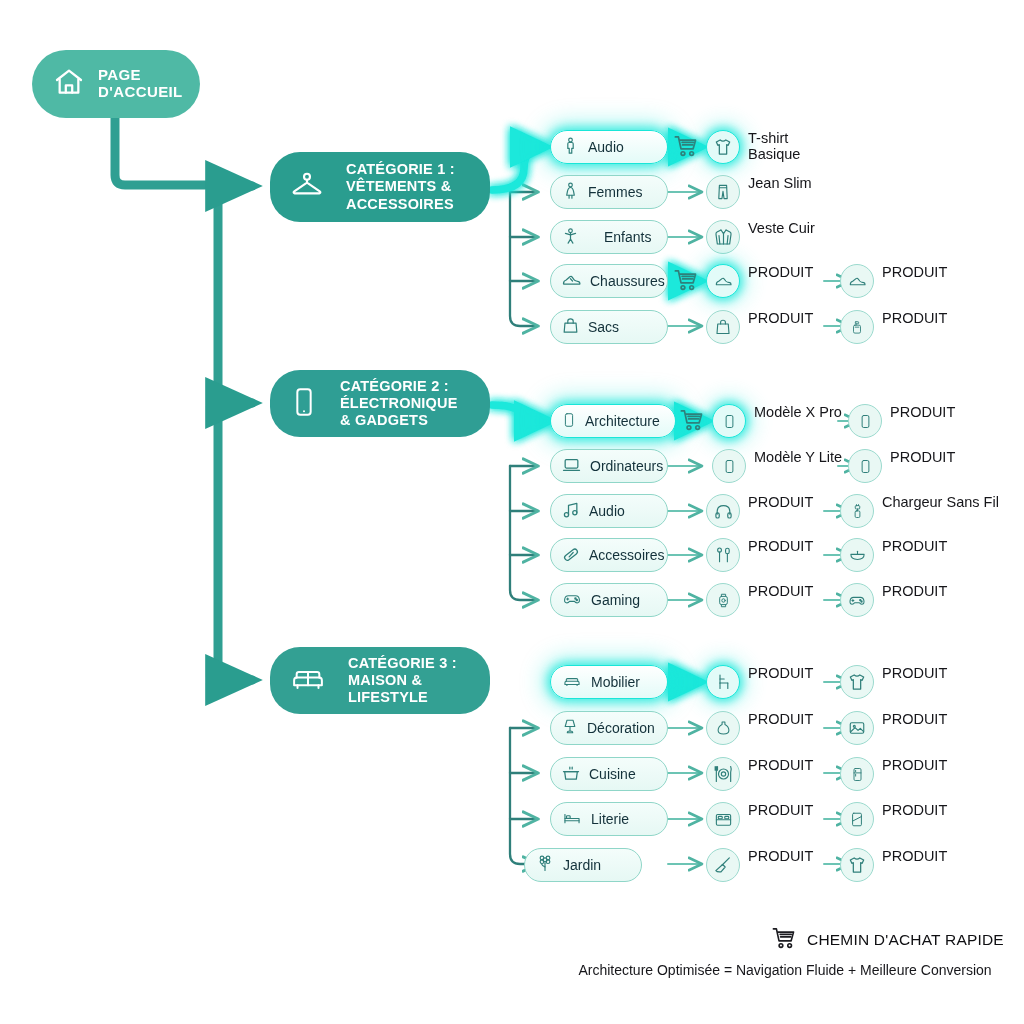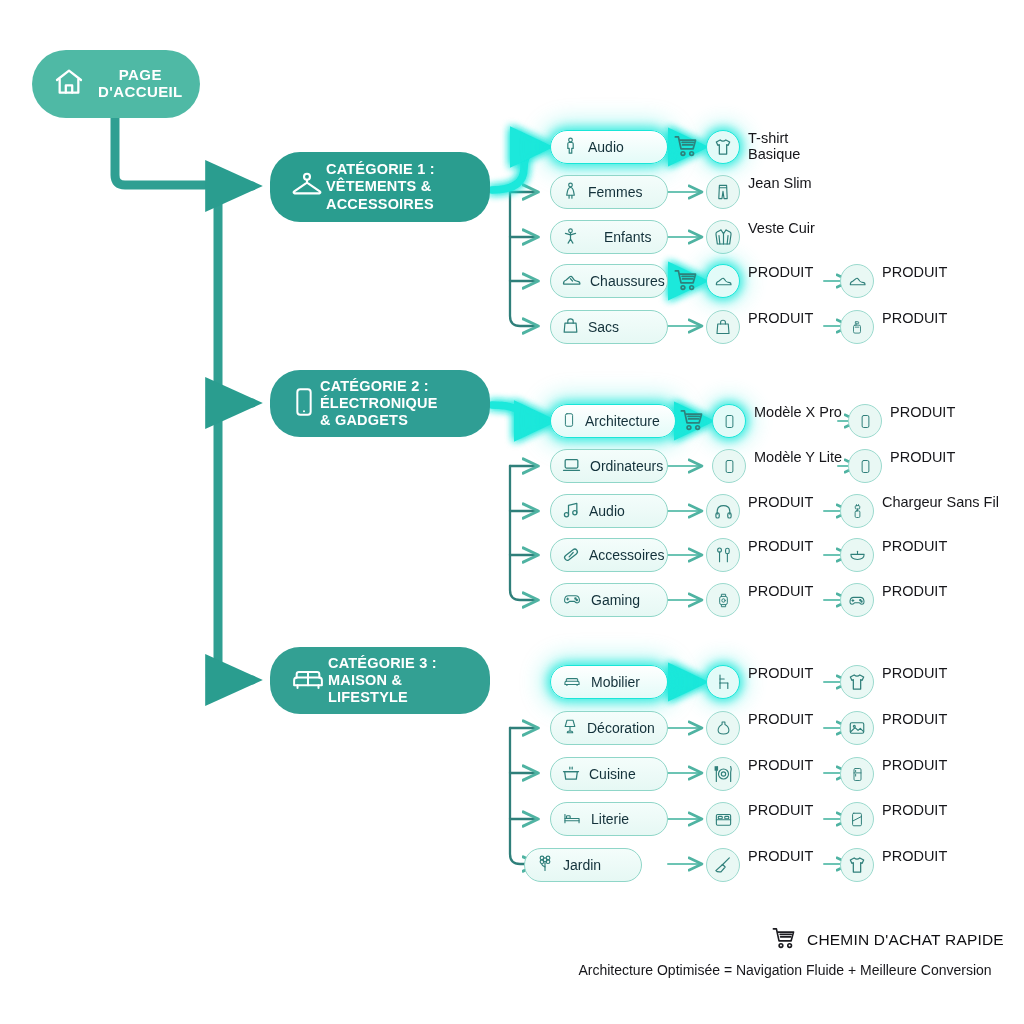--- a/index.html
+++ b/index.html
@@ -25,21 +25,21 @@
   }
   .home-label{
     font-size:15px;font-weight:bold;line-height:1.12;
     letter-spacing:.4px;
     white-space:pre-line;
   }
 
   
   .cat-node{
     position:absolute;
-    display:flex;align-items:center;gap:0;
+    display:flex;align-items:center;gap:20px;
     background:#2a9d8f;
     border-radius:30px;
     color:#ffffff;
     padding:0 14px 0 18px;
     box-sizing:border-box;
   }
   .cat-node.c2{background:#2f9e94;}
   .cat-node.c3{background:#33a093;}
   .cat-label{
     font-size:14.5px;font-weight:bold;line-height:1.18;
@@ -195,21 +195,21 @@
       <path d="M672,281 L700,281" fill="none" stroke="#1ae8db" stroke-width="7" stroke-linecap="round" marker-end="url(#mk-cyan)"></path>
       <path d="M676,421 L706,421" fill="none" stroke="#1ae8db" stroke-width="7" stroke-linecap="round" marker-end="url(#mk-cyan)"></path>
       <path d="M668,682 L700,682" fill="none" stroke="#1ae8db" stroke-width="7" stroke-linecap="round" marker-end="url(#mk-cyan)"></path>
     </g>
 
     <g filter="url(#cyanglow)">
       <path d="M583,942 L760,942" fill="none" stroke="#1ae8db" stroke-width="8" stroke-linecap="round" marker-end="url(#mk-cyan)"></path>
     </g>
   </svg>
 
-  <div class="home-node" style="left:32px;top:50px;width:168px;height:68px;text-align:center;">
+  <div class="home-node" style="left:32px;top:50px;width:168px;height:68px;">
     <span class="ico">
       <svg width="34" height="32" viewBox="0 0 24 24" fill="none" stroke="#ffffff" stroke-width="1.7" stroke-linecap="round" stroke-linejoin="round">
         <path d="M3 10.5 L12 3.5 L21 10.5"></path>
         <path d="M5 10 L5 20 L19 20 L19 10"></path>
         <path d="M9.6 20 L9.6 14.6 L14.4 14.6 L14.4 20"></path>
       </svg>
     </span>
     <span class="home-label">PAGE
 D'ACCUEIL</span>
   </div>

